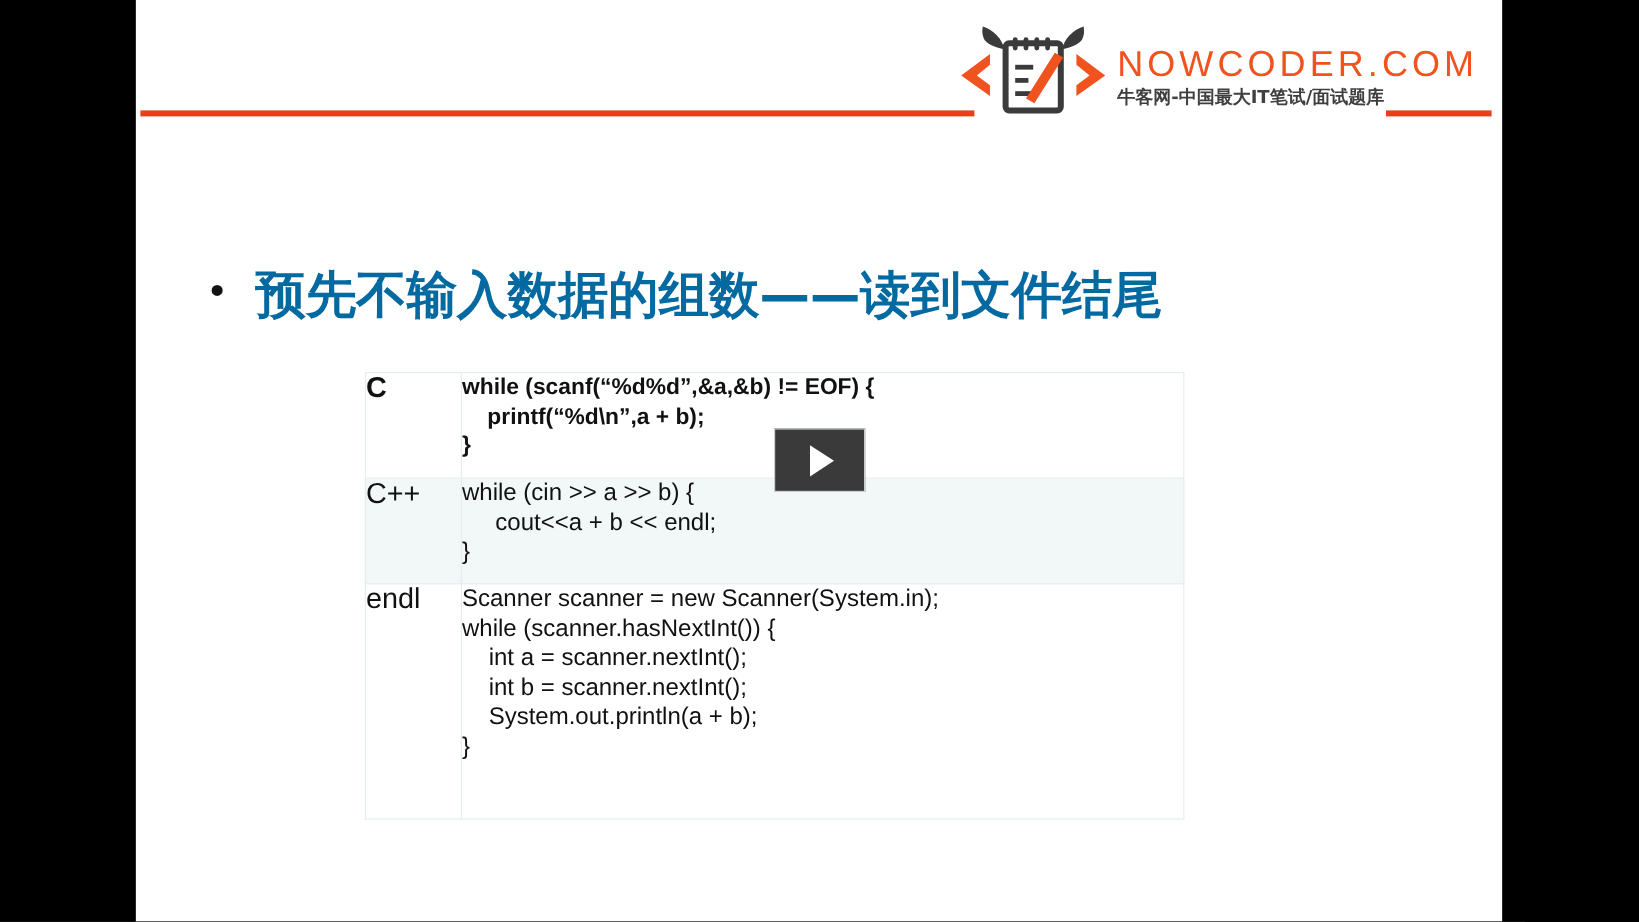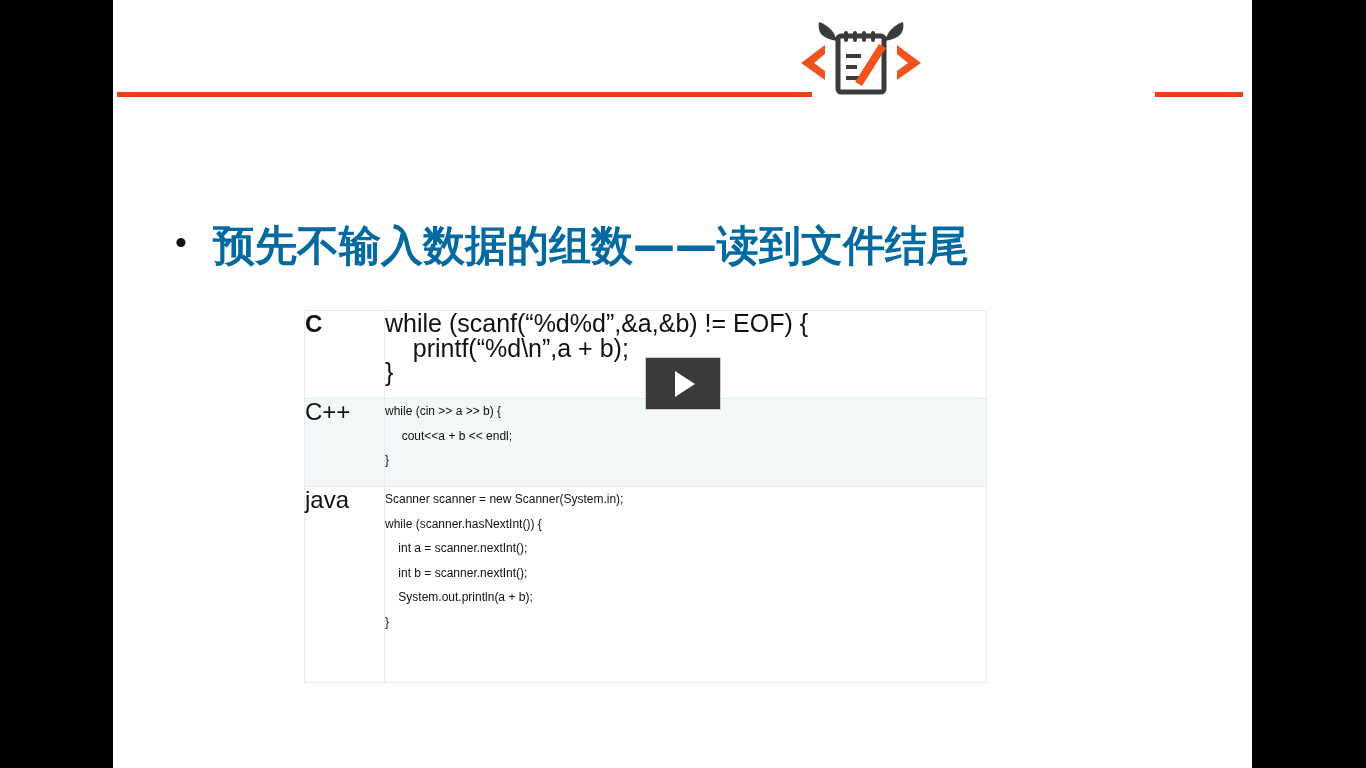--- a/index.html
+++ b/index.html
@@ -165,27 +165,27 @@
     padding: 16px 0 10px 14px;
     font-size: 24px;
     line-height: 26px;
     color: #111111;
     font-family: "Liberation Sans", "DejaVu Sans", sans-serif;
   }
   td.lang-cell.bold { font-weight: 700; }
 
   td.code-cell {
     padding: 14px 10px 14px 12px;
-    font-size: 12px;
+    font-size: 20px;
     line-height: 24.5px;
     color: #111111;
     white-space: pre;
     font-family: "Liberation Sans", "DejaVu Sans", sans-serif;
   }
-  td.code-cell.bold { font-weight: 400; font-size: 25px; }
+  td.code-cell.bold { font-weight: 700; font-size: 19px; }
 
   tr.row-c    td { height: 88px; }
   tr.row-cpp  td { height: 88px; }
   tr.row-java td { height: 196px; }
 
   
   #play-button {
     position: absolute;
     left: 532px;
     top: 357px;
@@ -241,20 +241,24 @@
           <rect x="67" y="13" width="4" height="11" rx="2" fill="#3b3b3b"></rect>
           <rect x="76" y="13" width="4" height="11" rx="2" fill="#3b3b3b"></rect>
 
           <rect x="51" y="36" width="15" height="4" fill="#3b3b3b"></rect>
           <rect x="51" y="47" width="11" height="4" fill="#3b3b3b"></rect>
           <rect x="51" y="58" width="15" height="4" fill="#3b3b3b"></rect>
 
           <path d="M84 26 L60 64 L67 68 L91 30 Z" fill="#f1531f"></path>
         </svg>
 
+        <div id="logo-text">
+          <div id="brand-name">NOWCODER.COM</div>
+          <div id="brand-tagline">牛客网-中国最大IT笔试/面试题库</div>
+        </div>
 
       </div>
     </div>
 
 
     <div id="bullet-row">
       <span id="bullet-dot">•</span>
       <span id="bullet-text">预先不输入数据的组数——读到文件结尾</span>
     </div>
 
@@ -266,21 +270,21 @@
     printf(“%d\n”,a + b);
 }</td>
         </tr>
         <tr class="row-cpp row-alt">
           <td class="lang-cell">C++</td>
           <td class="code-cell">while (cin &gt;&gt; a &gt;&gt; b) {
      cout&lt;&lt;a + b &lt;&lt; endl;
 }</td>
         </tr>
         <tr class="row-java row-plain">
-          <td class="lang-cell">java</td>
+          <td class="lang-cell">endl</td>
           <td class="code-cell">Scanner scanner = new Scanner(System.in);
 while (scanner.hasNextInt()) {
     int a = scanner.nextInt();
     int b = scanner.nextInt();
     System.out.println(a + b);
 }</td>
         </tr>
       </tbody>
     </table>
 

